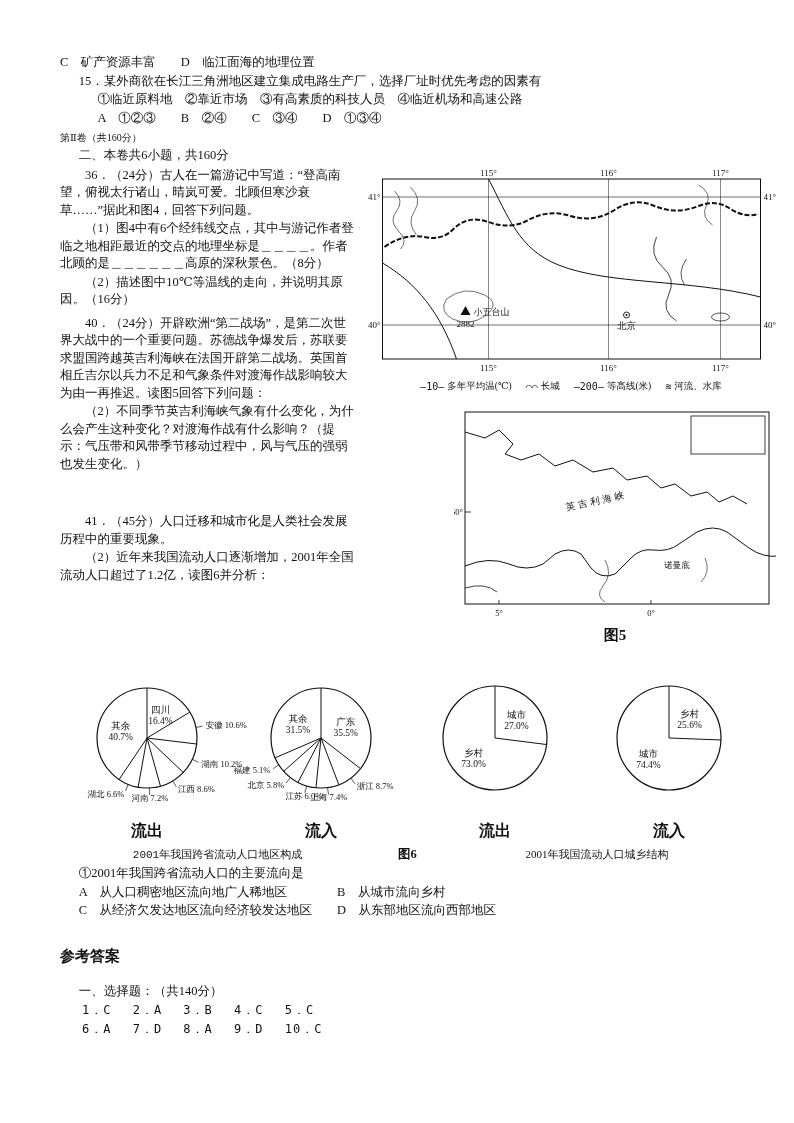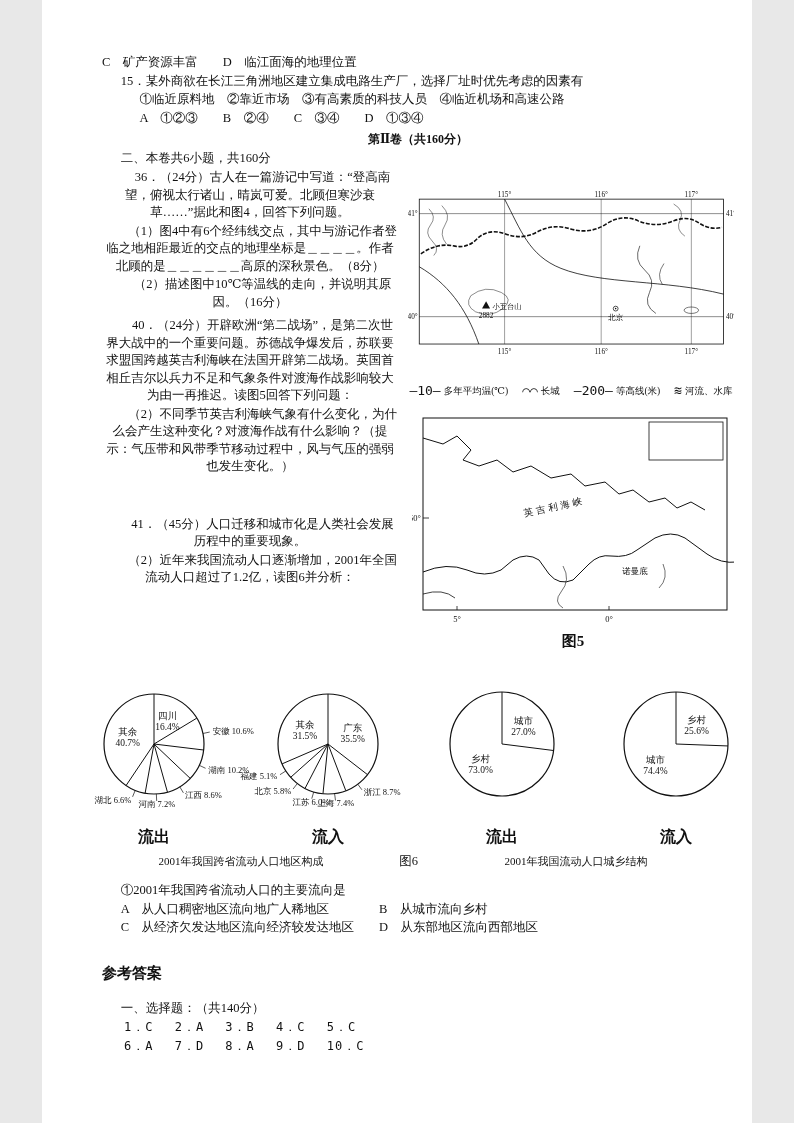--- a/index.html
+++ b/index.html
@@ -1,46 +1,46 @@
 <!DOCTYPE html>
 <html><head>
 <meta charset="utf-8">
 <style>
   html,body{margin:0;padding:0;background:#e8e8e8;}
   .page{
-    width:710px;min-height:1123px;background:#ffffff;margin:0 auto;
+    width:794px;min-height:1123px;background:#ffffff;margin:0 auto;
     box-sizing:border-box;padding:54px 18px 37px 60px;
     font-family:"Liberation Serif","DejaVu Serif",serif;
     font-size:12.5px;line-height:1.4;color:#111;
   }
   .para{margin:0 0 1px 0;}
   .ind15{text-indent:1.5em;}
   .ind2{text-indent:2em;}
   .ind3{text-indent:3em;}
-  .center-bold{text-align:center;font-weight:bold;font-size:12px;margin:4px 0 2px 0;}
+  .center-bold{font-weight:normal;font-size:10px;margin:4px 0 2px 0;}
   .twocol{display:flex;gap:10px;margin-top:2px;}
-  .leftcol{width:296px;flex:none;text-align:center;}
+  .leftcol{width:296px;flex:none;}
   .rightcol{flex:1;min-width:0;}
   .q-block{margin-bottom:6px;}
   .gap-lg{height:34px;}
   svg{display:block;}
   svg text{font-family:"Liberation Serif","DejaVu Serif",serif;fill:#111;}
   .map4-wrap{width:100%;}
   .legend-row{display:flex;justify-content:center;gap:14px;font-size:9.5px;margin:3px 0 14px 0;white-space:nowrap;}
   .legend-item{display:flex;align-items:center;gap:3px;}
-  .legend-sym{font-family:"DejaVu Sans Mono",monospace;font-size:13px;}
+  .legend-sym{font-family:"DejaVu Sans Mono",monospace;font-size:10px;}
   .map5-wrap{width:322px;margin-left:auto;}
   .map5-caption{text-align:center;font-weight:bold;font-size:15px;margin-top:2px;}
-  .pies-row{display:flex;justify-content:center;margin-top:14px;padding-right:6px;}
+  .pies-row{display:flex;justify-content:flex-start;margin-top:14px;padding-right:6px;}
   .pie-block{width:174px;text-align:center;}
   .pie-block svg{overflow:visible;margin:0 auto;}
   .flow-label{font-weight:bold;font-size:16px;margin-top:2px;}
   .fig6-captions{display:flex;align-items:baseline;margin-top:4px;font-size:11px;}
-  .fig6-captions .cap-l{width:44%;text-align:center;}
-  .fig6-captions .cap-m{width:9%;text-align:center;font-weight:normal;font-size:12.5px;}
+  .fig6-captions .cap-l{width:44%;text-align:center;font-family:Liberation Mono, monospace;}
+  .fig6-captions .cap-m{width:9%;text-align:center;font-weight:bold;font-size:12.5px;}
   .fig6-captions .cap-r{width:44%;text-align:center;}
   .answers{margin-top:26px;}
   .answers-title{font-weight:bold;font-size:15px;margin-bottom:16px;}
   .mono-row{font-family:"DejaVu Sans Mono",monospace;font-size:12px;margin:2px 0 2px 22px;letter-spacing:1px;}
 </style>
 </head>
 <body>
 
 <div class="page">
 
@@ -241,21 +241,21 @@
       <div class="flow-label">流入</div>
     </div>
   </div>
 
   <div class="fig6-captions">
     <span class="cap-l">2001年我国跨省流动人口地区构成</span>
     <span class="cap-m">图6</span>
     <span class="cap-r">2001年我国流动人口城乡结构</span>
   </div>
 
-  <div class="q-block" style="margin-top:12px;">
+  <div class="q-block" style="margin-top:2px;">
     <div class="para ind15">①2001年我国跨省流动人口的主要流向是</div>
     <div class="para ind15">A　从人口稠密地区流向地广人稀地区　　　　B　从城市流向乡村</div>
     <div class="para ind15">C　从经济欠发达地区流向经济较发达地区　　D　从东部地区流向西部地区</div>
   </div>
 
   <div class="answers">
     <div class="answers-title">参考答案</div>
     <div class="para ind15">一、选择题：（共140分）</div>
     <div class="mono-row">1．C　 2．A　 3．B　 4．C　 5．C</div>
     <div class="mono-row">6．A　 7．D　 8．A　 9．D　 10．C</div>

